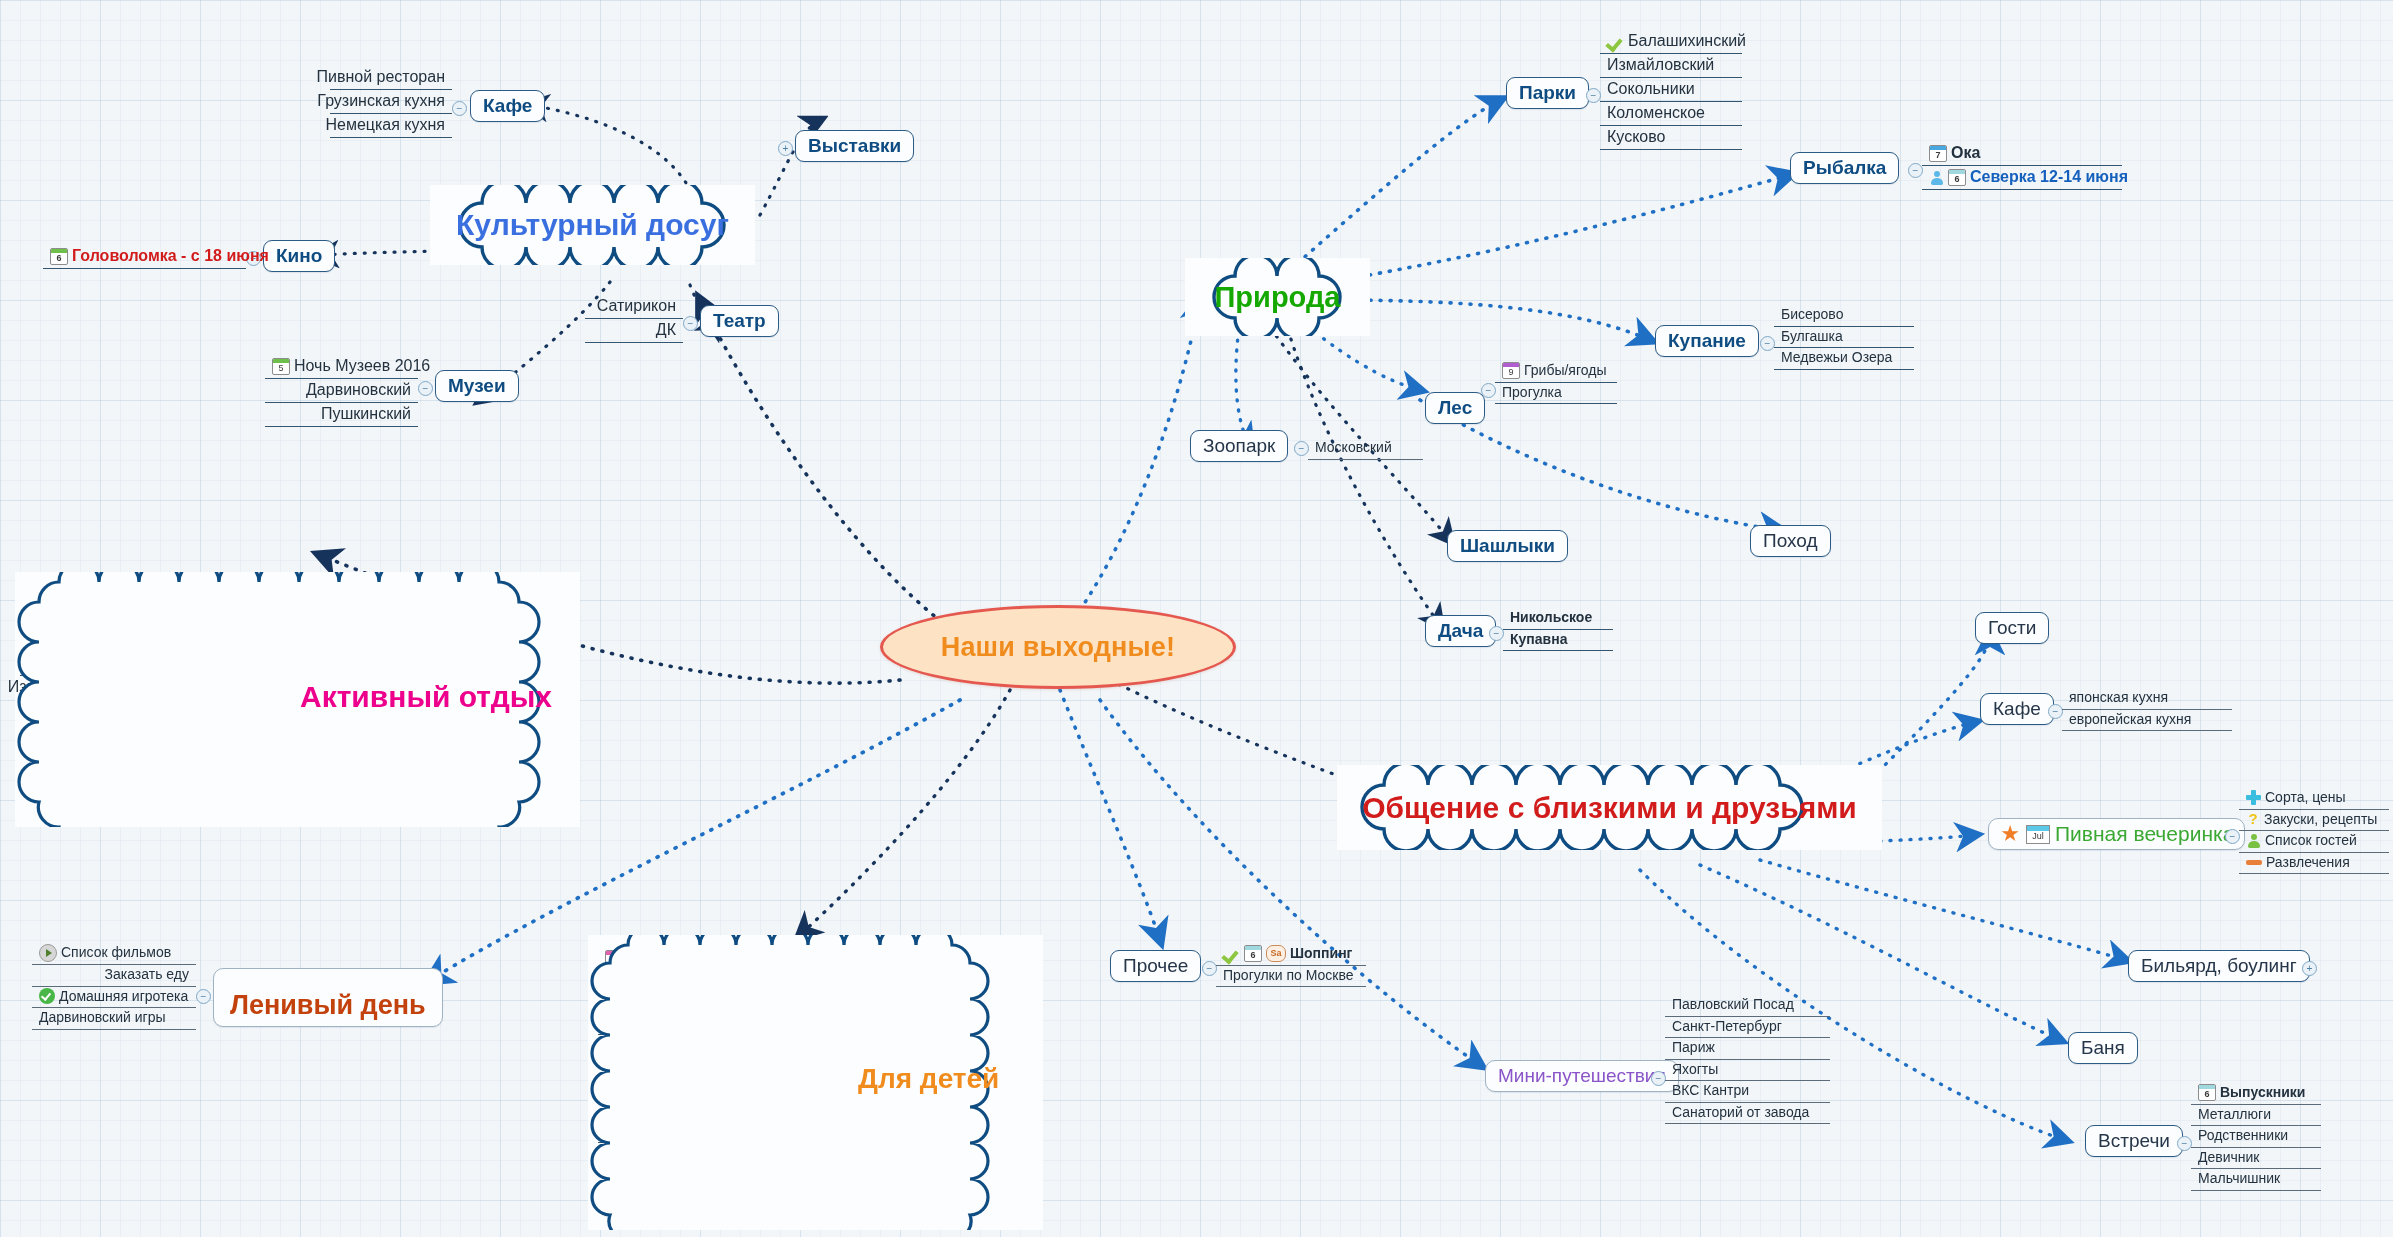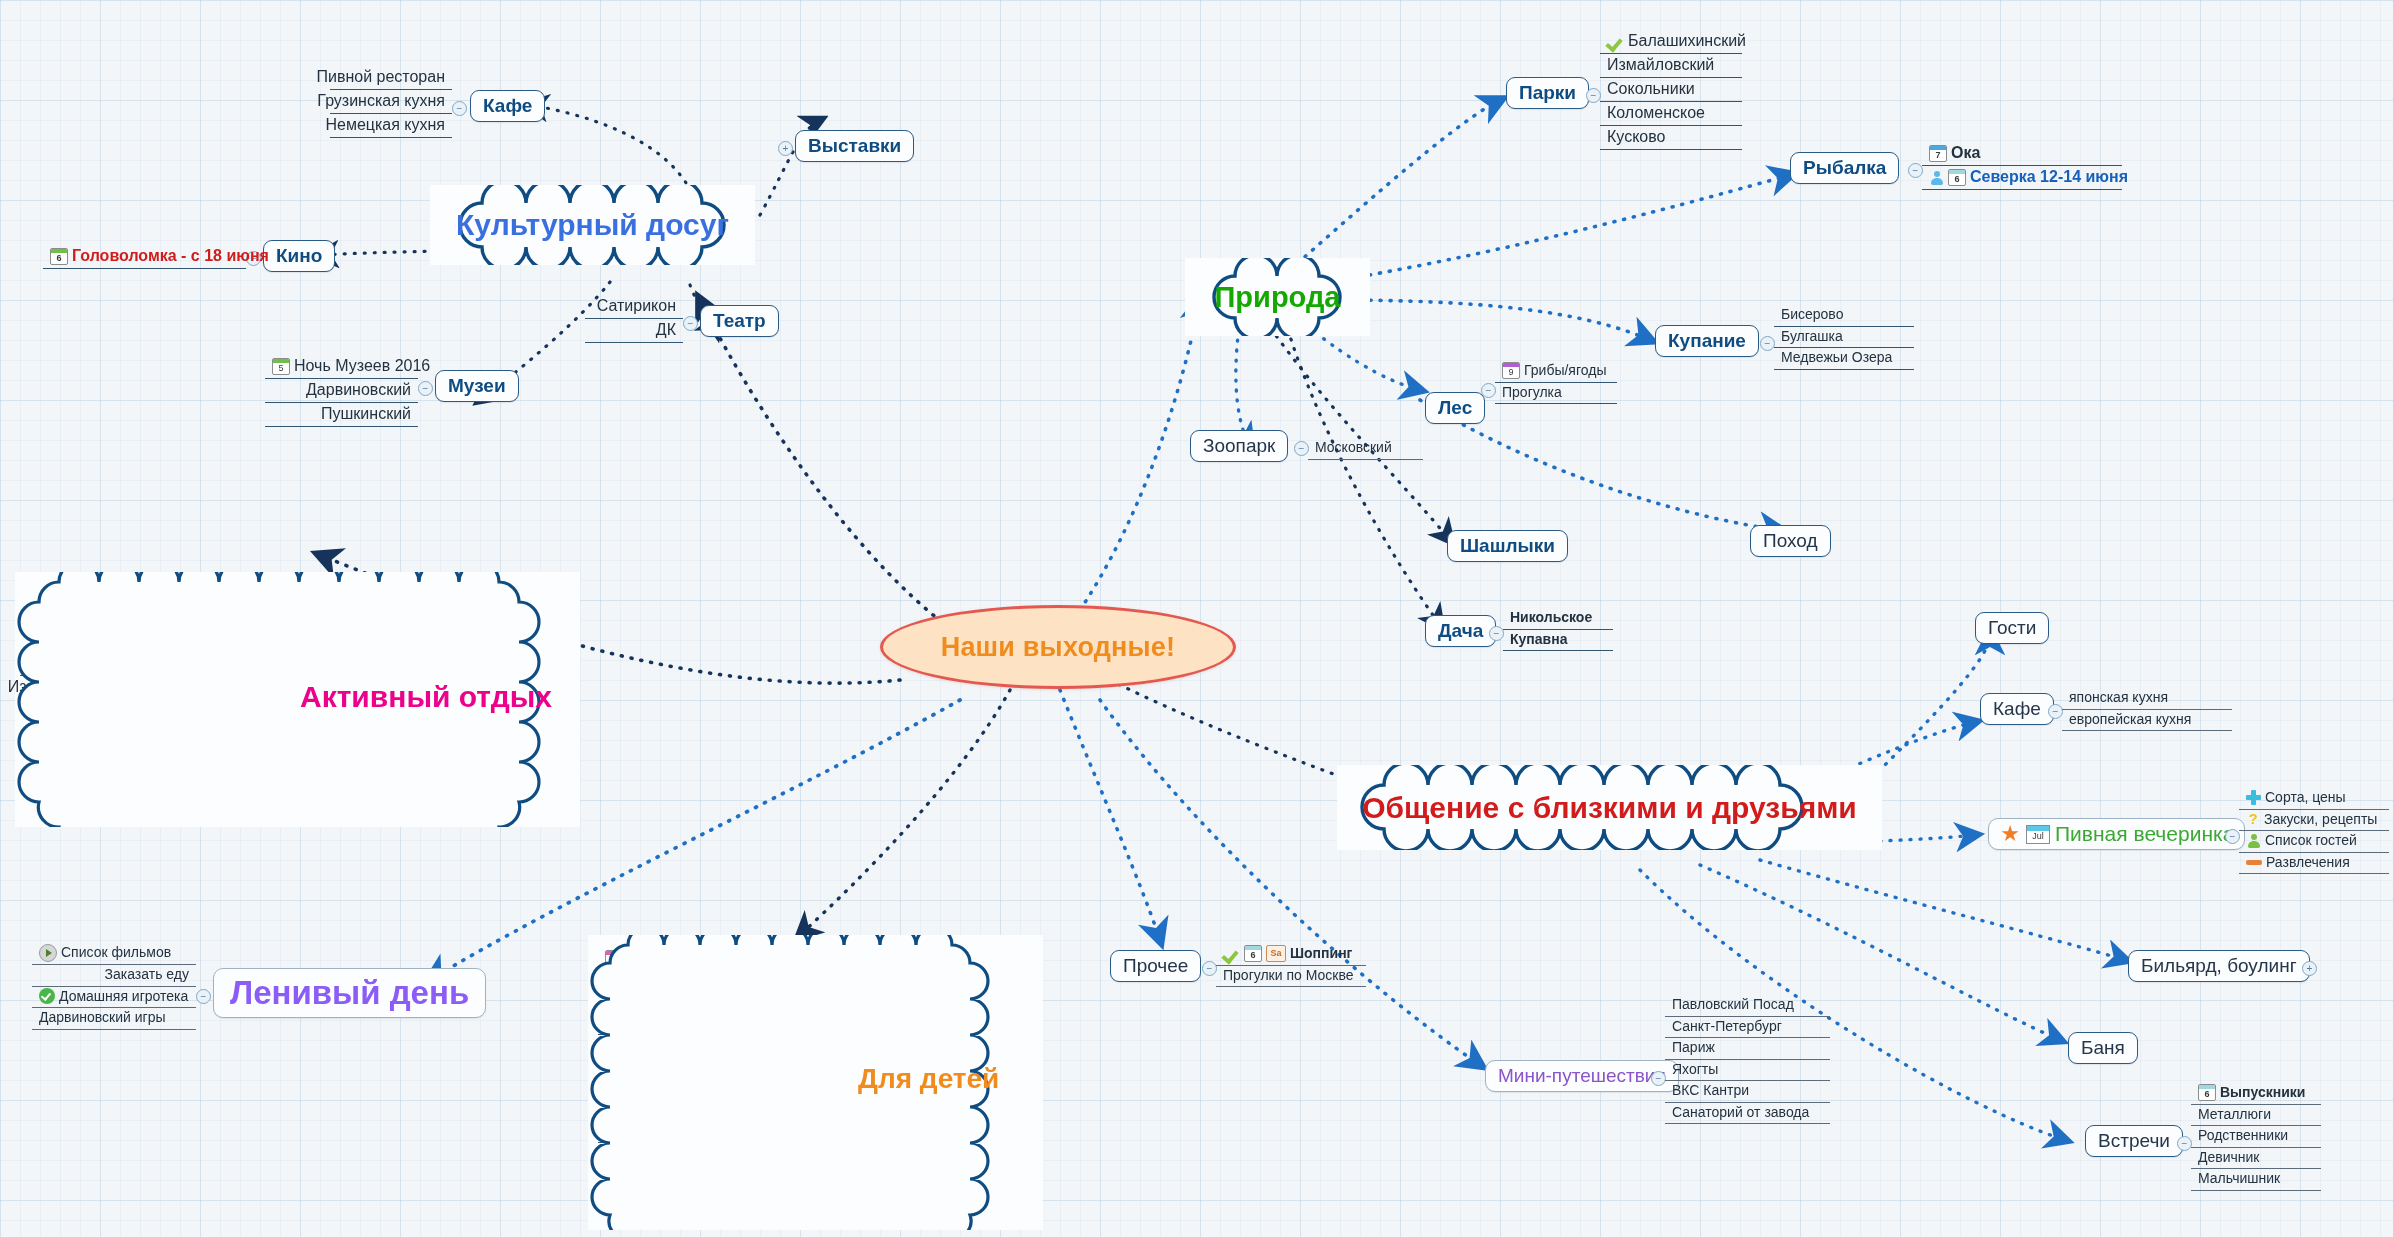--- a/index.html
+++ b/index.html
@@ -127,21 +127,21 @@
   }
   .ico-plus{
     width:15px;height:15px;position:relative;
   }
   .ico-plus::before{content:"";position:absolute;left:0;top:5px;width:15px;height:5px;background:#3bbde0;border-radius:1px;}
   .ico-plus::after{content:"";position:absolute;left:5px;top:0;width:5px;height:15px;background:#3bbde0;border-radius:1px;}
   .ico-q{width:14px;height:16px;color:#f0c419;font-size:15px;font-weight:bold;line-height:16px;text-align:center;}
   .ico-dash{width:16px;height:14px;position:relative;}
   .ico-dash::after{content:"";position:absolute;left:0;top:5px;width:16px;height:5px;background:#e8803a;border-radius:2px;}
   .ico-sa{
-    width:18px;height:15px;border:1px solid #c98a5a;background:#fdf0e2;border-radius:2px;
+    width:18px;height:15px;border:1px solid #c98a5a;background:#fdf0e2;border-radius:7px;
     color:#c96a25;font-size:9px;font-weight:bold;text-align:center;line-height:14px;
   }
   .ico-jul{
     width:22px;height:17px;border:1px solid #8c8c8c;background:#fff;border-radius:0;
     font-size:9px;color:#3a3a3a;text-align:center;line-height:17px;position:relative;overflow:hidden;
   }
   .ico-jul::before{content:"";position:absolute;left:0;right:0;top:0;height:5px;background:#5bc8e8;}
   .ico-jul span{position:relative;top:2px;}
 </style>
 </head>
@@ -394,21 +394,21 @@
 
 <div class="knob" style="left:160px;top:664px;">
   <span>−</span>
 </div>
 <div class="leaflist" style="left:20px;top:652px;width:140px;">
   <div class="leaf right">Балашиха</div>
   <div class="leaf right">Измайловский парк</div>
 </div>
 
 <div class="node box" style="left:213px;top:968px;border-width:1.4px;border-color:#9fb3c4;border-radius:10px;padding:5px 16px;">
-  <span style="font-size:33px;font-weight:bold;color:#8b5cf6;">Ленивый день</span>
+  <span style="font-size:27px;font-weight:bold;color:#c2410c;margin-top:16px;">Ленивый день</span>
 </div>
 <div class="knob" style="left:196px;top:989px;">
   <span>−</span>
 </div>
 <div class="leaflist" style="left:32px;top:943px;width:164px;">
   <div class="leaf left sm grey">
     <span class="ico ico-play"></span>
     <span>Список фильмов</span>
   </div>
   <div class="leaf right sm grey">Заказать еду</div>

